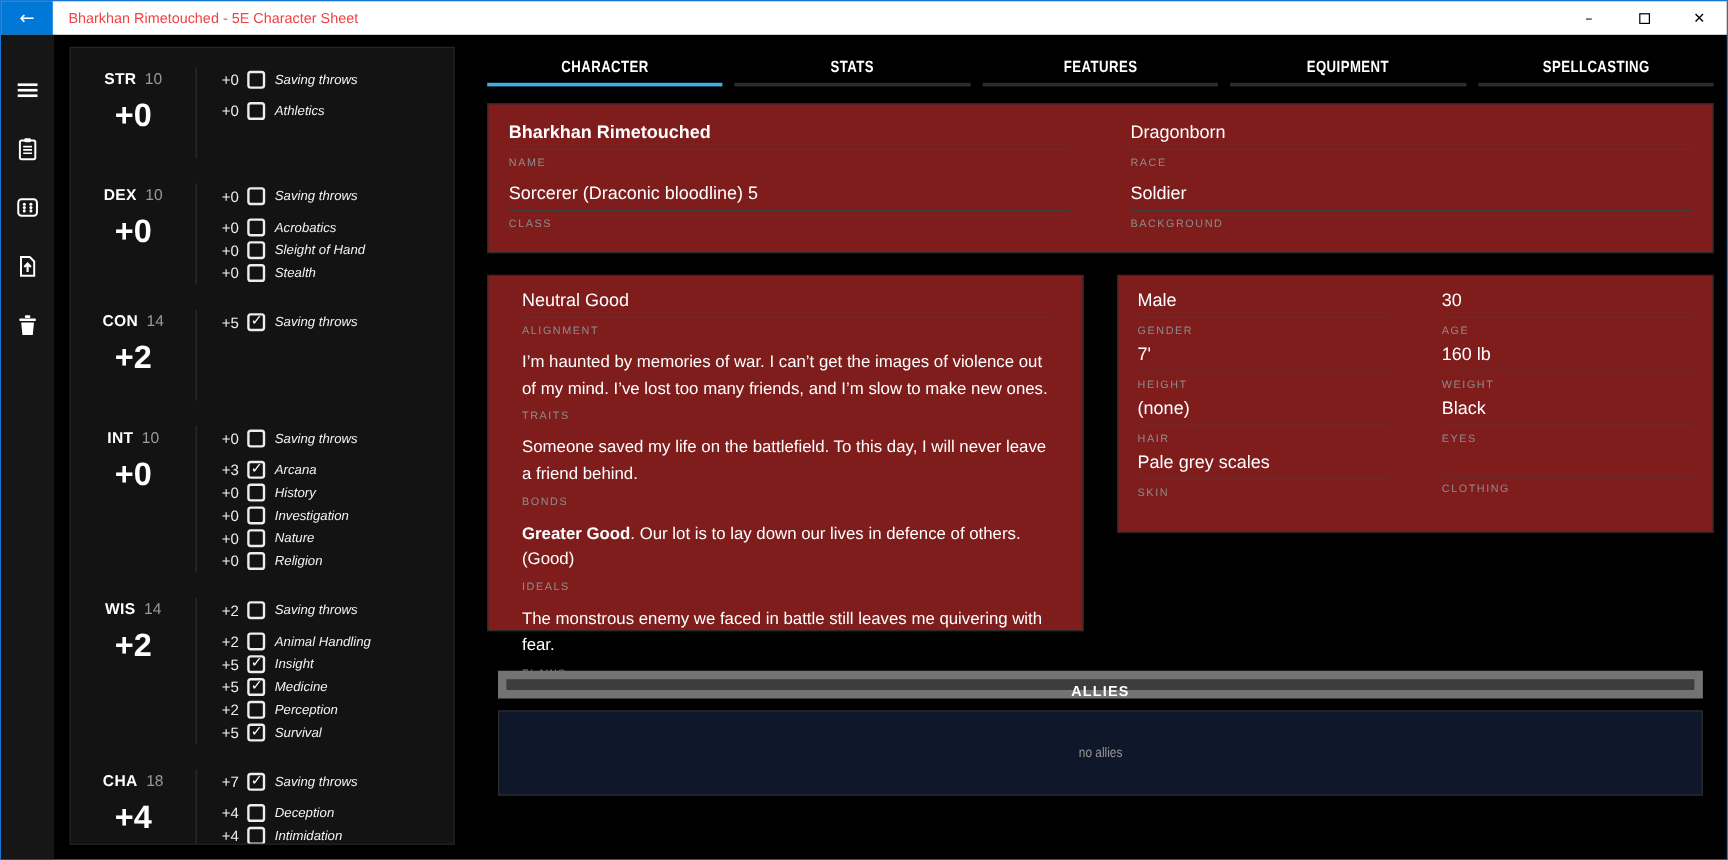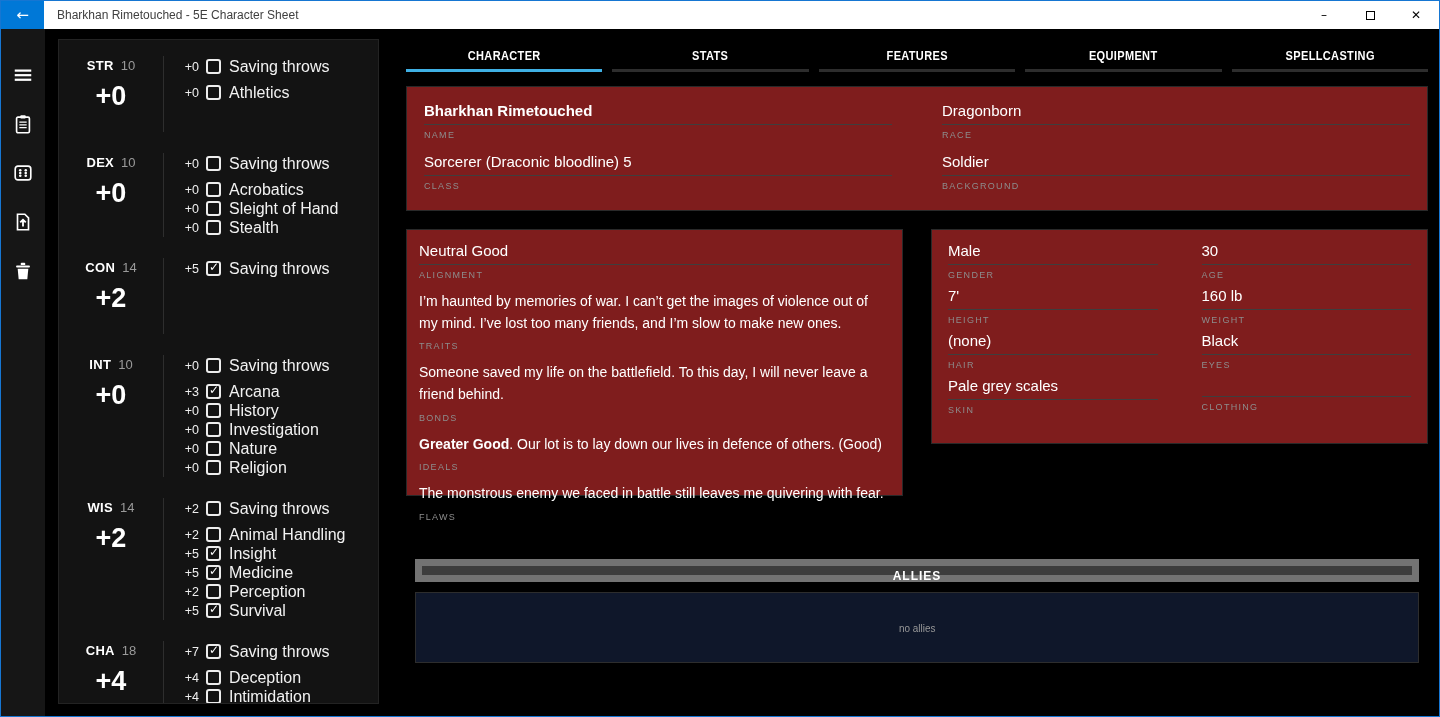--- a/index.html
+++ b/index.html
@@ -7,21 +7,21 @@
               font-family:"Liberation Sans", sans-serif; }
   .window { position:relative; width:1440px; height:717px; background:#000;
             border:1px solid #1676d2; }
 
   
   .titlebar { position:absolute; top:0; left:0; right:0; height:28px; background:#fff;
               display:flex; align-items:stretch; }
   .back-btn { width:43px; height:28px; background:#0078d7; color:#fff; border:none;
               font-size:15px; line-height:28px; text-align:center; cursor:pointer;
               font-family:"DejaVu Sans", sans-serif; }
-  .win-title { font-size:12px; color:#404040; line-height:28px; margin-left:13px; white-space:nowrap; }
+  .win-title { font-size:12px; color:#ef4444; line-height:28px; margin-left:13px; white-space:nowrap; }
   .win-controls { margin-left:auto; display:flex; }
   .win-controls button { width:46px; height:28px; border:none; background:transparent; color:#000;
               font-size:12px; font-family:"DejaVu Sans", sans-serif; cursor:pointer;
               display:flex; align-items:center; justify-content:center; }
   .maxbox { display:inline-block; width:9px; height:9px; border:1px solid #000; }
 
   
   .sidebar { position:absolute; top:28px; left:0; bottom:0; width:44px; background:#161616;
              display:flex; flex-direction:column; align-items:center; padding-top:33px; }
   .rail-btn { width:44px; height:26px; margin-bottom:23px; background:transparent; border:none;
@@ -38,38 +38,38 @@
   .ability-head .score { color:#9a9a9a; margin-left:7px; }
   .bigmod { font-size:27px; font-weight:bold; color:#fff; margin-top:8px; }
   .skills-col { flex:1; border-left:1px solid #2e2e2e; padding:1px 0 0 15px; }
   .skill-row { display:flex; align-items:center; height:19px; }
   .skill-row.save { margin-bottom:7px; }
   .skill-mod { width:20px; text-align:right; font-size:12.5px; color:#efefef; flex:none; }
   .cb { width:15px; height:15px; border:2px solid #ededed; border-radius:3px; margin:0 8px 0 7px;
         flex:none; position:relative; cursor:pointer; background:transparent; }
   .cb.checked::after { content:"✓"; position:absolute; left:1px; top:-3px; font-size:12px;
         color:#fff; font-family:"DejaVu Sans", sans-serif; }
-  .skill-label { font-size:16px; color:#f2f2f2; white-space:nowrap; }
+  .skill-label { font-size:11px; color:#f2f2f2; white-space:nowrap;font-style:italic; }
 
   
   .main { position:absolute; left:405px; top:28px; width:1022px; bottom:0; }
 
   .tabs { position:absolute; top:12px; left:0; width:1022px; height:31px; display:flex; }
   .tab { flex:1; position:relative; margin:0 5px; text-align:center; cursor:pointer; }
   .tab:first-child { margin-left:0; } .tab:last-child { margin-right:0; }
   .tab-label { display:block; font-size:12.5px; font-weight:bold; color:#fff;
                letter-spacing:.4px; padding-top:7px; transform:scale(.88,1.08);
                transform-origin:center; white-space:nowrap; }
   .tab-underline { position:absolute; left:0; right:0; bottom:0; height:3px; background:#2d2d2d; }
   .tab.active .tab-underline { background:#3fb0e4; }
 
   .panel { position:absolute; background:#7f1d1d; border:1px solid #292929; }
   .panel-identity   { top:57px;  left:0;     width:1022px; height:125px; padding:15px 17px;
                       display:grid; grid-template-columns:1fr 1fr; column-gap:50px; row-gap:9px; }
-  .panel-personality{ top:200px; left:0;     width:497px;  height:267px; padding:12px 12px; }
+  .panel-personality{ top:200px; left:0;     width:497px;  height:297px; padding:12px 28px; }
   .panel-appearance { top:200px; left:525px; width:497px;  height:215px; padding:12px 16px;
                       display:grid; grid-template-columns:1fr 1fr; column-gap:44px; row-gap:7px;
                       align-content:start; }
 
   .field { }
   .field-value { font-size:15px; color:#fff; min-height:20px; padding-bottom:5px;
                  border-bottom:1px solid #3e3e3e; white-space:nowrap; cursor:text; }
   .field-value.bold { font-weight:bold; }
   .field-value.multiline { white-space:normal; border-bottom:none; line-height:1.55;
                  font-size:14px; padding-bottom:2px; }

